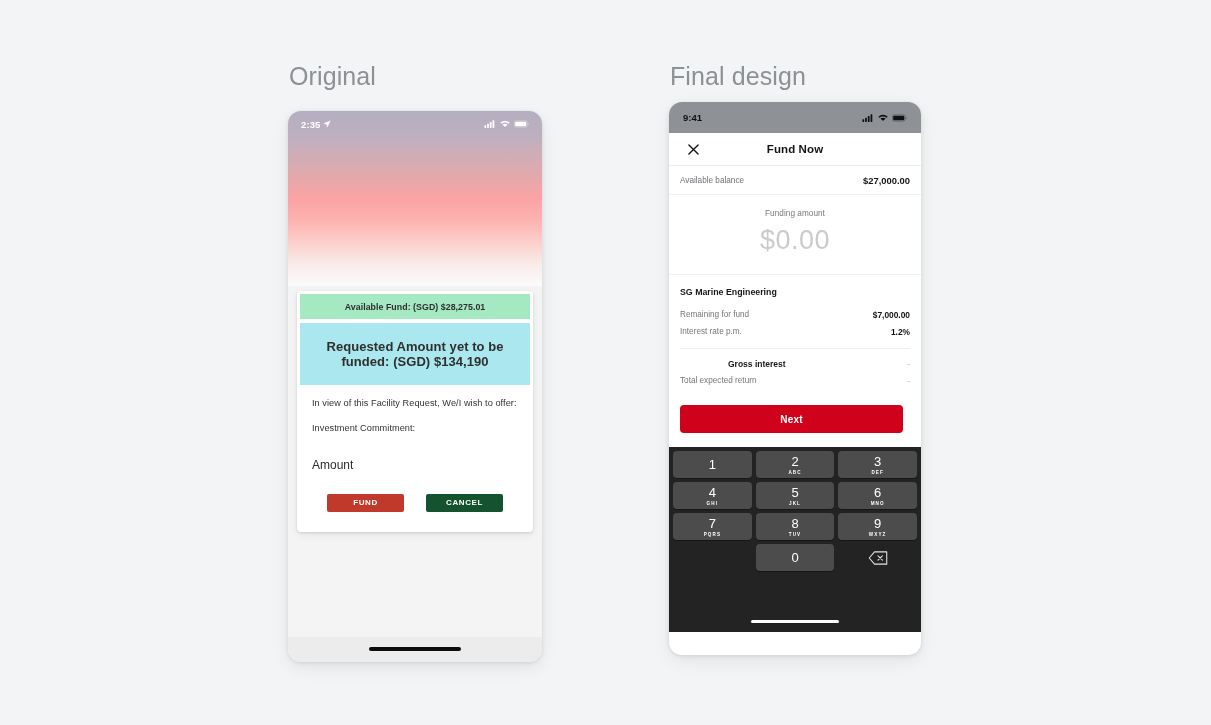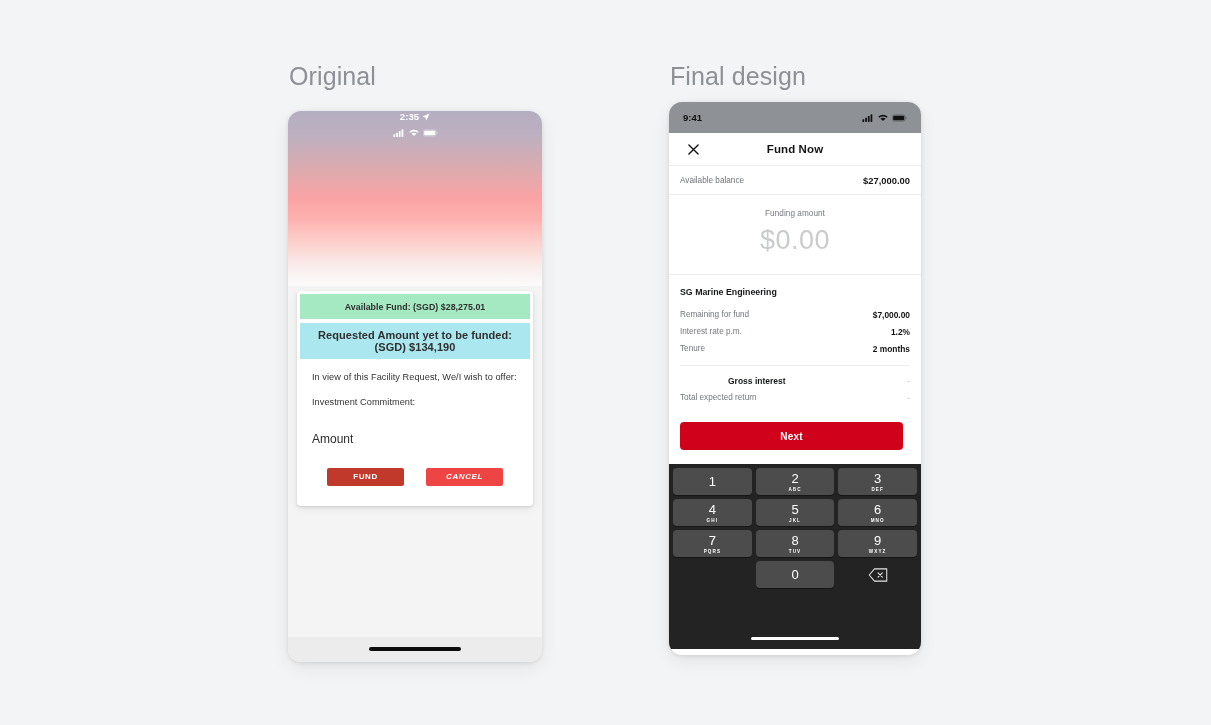--- a/index.html
+++ b/index.html
@@ -46,21 +46,20 @@
         #f9ecea 88%,
         #fbfbfb 100%);
   }
   .statusbar-left {
     position:absolute; left:0; top:0; width:100%; height:26px;
     display:flex; align-items:center; justify-content:space-between;
     padding:0 13px;
     color:#ffffff;
     font-size:9.5px; font-weight:700;
     letter-spacing:0.1px;
-    flex-direction:column;
   }
   .sb-left-time { display:flex; align-items:center; gap:3px; }
   .loc-arrow { display:block; }
   .sb-icons { display:flex; align-items:center; gap:4px; }
 
   .legacy-card {
     position:absolute; left:9px; top:180px; width:236px;
     background:#ffffff;
     border-radius:4px;
     box-shadow:0 1px 3px rgba(0,0,0,.13), 0 3px 10px rgba(0,0,0,.06);
@@ -69,21 +68,21 @@
   }
   .banner {
     margin:3px 3px 0 3px;
     text-align:center;
     font-size:8.8px;
     font-weight:700;
     color:#2f2f2f;
     letter-spacing:0.05px;
   }
   .banner-available { background:#a5e9c3; padding:7.5px 4px; }
-  .banner-requested { background:#abe7ef; padding:6px 4px; font-size:11px; margin-top:4px;text-align:center; }
+  .banner-requested { background:#abe7ef; padding:16px 4px; font-size:13px; margin-top:4px;text-align:center; }
 
   .legacy-body { padding:12px 15px 0 15px; }
   .legacy-para {
     font-size:9.2px; color:#333333; line-height:1.45;
     letter-spacing:0.05px;
   }
   .legacy-para + .legacy-para { margin-top:12px; }
   .field-label {
     font-size:12px; color:#2b2b2b; font-weight:400;
     margin-top:22px; margin-bottom:6px;
@@ -103,21 +102,21 @@
     width:77px; height:18px;
     border:none; border-radius:2px;
     color:#ffffff;
     font-size:8px; font-weight:700;
     letter-spacing:0.6px;
     display:flex; align-items:center; justify-content:center;
     cursor:pointer;
     font-family:"Liberation Sans", sans-serif;
   }
   .btn-fund   { background:#c0392b; }
-  .btn-cancel { background:#ef4444;font-style:italic; }
+  .btn-cancel { background:#14532d; }
 
   .home-bar-left-wrap {
     position:absolute; left:0; bottom:0; width:100%; height:25px;
     background:#ececec;
     display:flex; align-items:center; justify-content:center;
   }
   .home-bar-left {
     width:92px; height:4px; background:#0d0d0d; border-radius:3px;
     margin-bottom:2px;
   }
@@ -353,24 +352,20 @@
       <div class="detail-title">SG Marine Engineering</div>
 
       <div class="detail-row">
         <span class="k">Remaining for fund</span>
         <span class="v">$7,000.00</span>
       </div>
       <div class="detail-row">
         <span class="k">Interest rate p.m.</span>
         <span class="v">1.2%</span>
       </div>
-      <div class="detail-row">
-        <span class="k">Tenure</span>
-        <span class="v">2 months</span>
-      </div>
 
       <div class="detail-sep"></div>
 
       <div class="detail-row bold">
         <span class="k">Gross interest</span>
         <span class="v dash">-</span>
       </div>
       <div class="detail-row">
         <span class="k">Total expected return</span>
         <span class="v dash">-</span>

